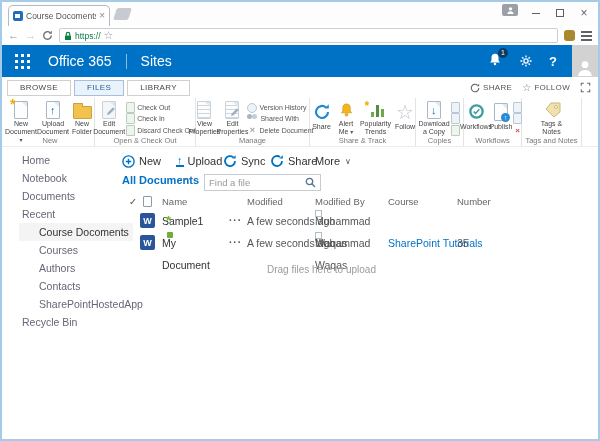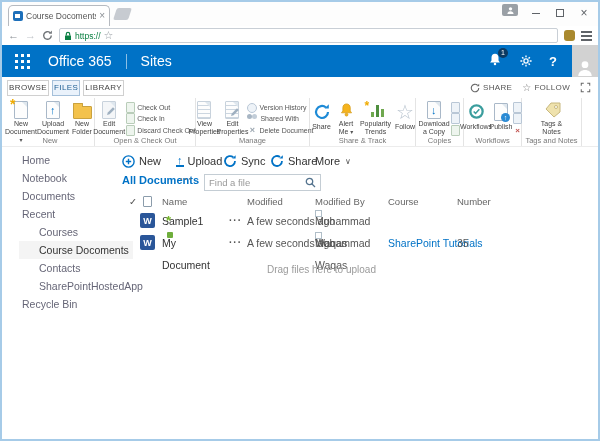--- a/index.html
+++ b/index.html
@@ -42,21 +42,21 @@
   .portal{font-size:14px}
   .suite-right{position:absolute;right:0;top:0;height:32px;display:flex;align-items:center}
   .bell-wrap{position:relative;margin-right:17px}
   .nbadge{position:absolute;top:-4px;right:-6px;background:#0b3a62;border-radius:50%;width:10px;height:10px;font-size:7px;display:flex;align-items:center;justify-content:center;color:#fff}
   .gear-wrap{margin-right:16px;display:flex}
   .help{font-size:13px;font-weight:bold;margin-right:15px}
   .avatar{width:26px;height:32px;background:#d2d2d2;display:flex;align-items:flex-end;justify-content:center;overflow:hidden}
 
   
   .ribbon-tabs{height:21px;display:flex;align-items:center;padding-left:5px;gap:3px;position:relative;background:#fff}
-  .rtab{font-size:8px;letter-spacing:.4px;color:#444;border:1px solid #d0d0d0;padding:2px 1px 3px;background:#fff;white-space:nowrap}
+  .rtab{font-size:8px;letter-spacing:.4px;color:#444;border:1px solid #d0d0d0;padding:2px 12px 3px;background:#fff;white-space:nowrap}
   .rtab.active{background:#eaf2fb;border-color:#a5c0da;color:#1f5f94}
   .rt-right{position:absolute;right:7px;top:0;height:21px;display:flex;align-items:center;gap:10px;color:#555;font-size:8px;letter-spacing:.3px}
   .rt-item{display:flex;align-items:center;gap:3px}
   .rt-star{font-size:10px;color:#777;line-height:10px}
 
   
   .ribbon{height:49px;display:flex;background:#fff;border-bottom:1px solid #ececec;padding-left:4px}
   .rgroup{position:relative;border-right:1px solid #e4e4e4;padding:2px 1px 10px;display:flex;justify-content:center;gap:2px;flex:none}
   .g-new{width:89px}.g-open{width:101px}.g-manage{width:114px}.g-st{width:106px}.g-copies{width:48px}.g-wf{width:58px}.g-tags{width:60px;border-right:1px solid #e4e4e4}
   .glabel{position:absolute;bottom:1px;left:0;right:0;text-align:center;font-size:7.5px;color:#797979;white-space:nowrap}
@@ -431,22 +431,23 @@
 
   </div>
 
   <div class="page-body">
 
     <nav class="sidenav">
       <div class="nav-item">Home</div>
       <div class="nav-item">Notebook</div>
       <div class="nav-item">Documents</div>
       <div class="nav-item">Recent</div>
+      <div class="nav-item indent selected">Course Docoments</div>
       <div class="nav-item indent">Courses</div>
-      <div class="nav-item indent selected">Course Docoments</div>
+      <div class="nav-item indent">Authors</div>
       <div class="nav-item indent">Contacts</div>
       <div class="nav-item indent">SharePointHostedApp</div>
       <div class="nav-item">Recycle Bin</div>
     </nav>
 
     <main class="main">
 
       <div class="cmd cmd-new">
         <svg width="13" height="13" viewBox="0 0 13 13">
             <circle cx="6.5" cy="6.5" r="5.6" fill="none" stroke="#0072c6" stroke-width="1.4"></circle>

